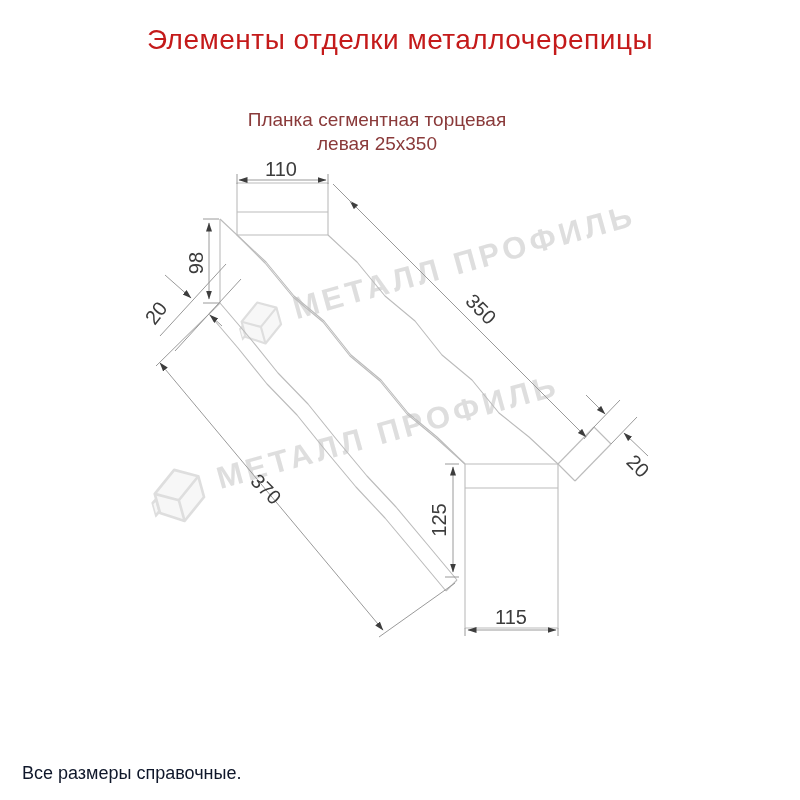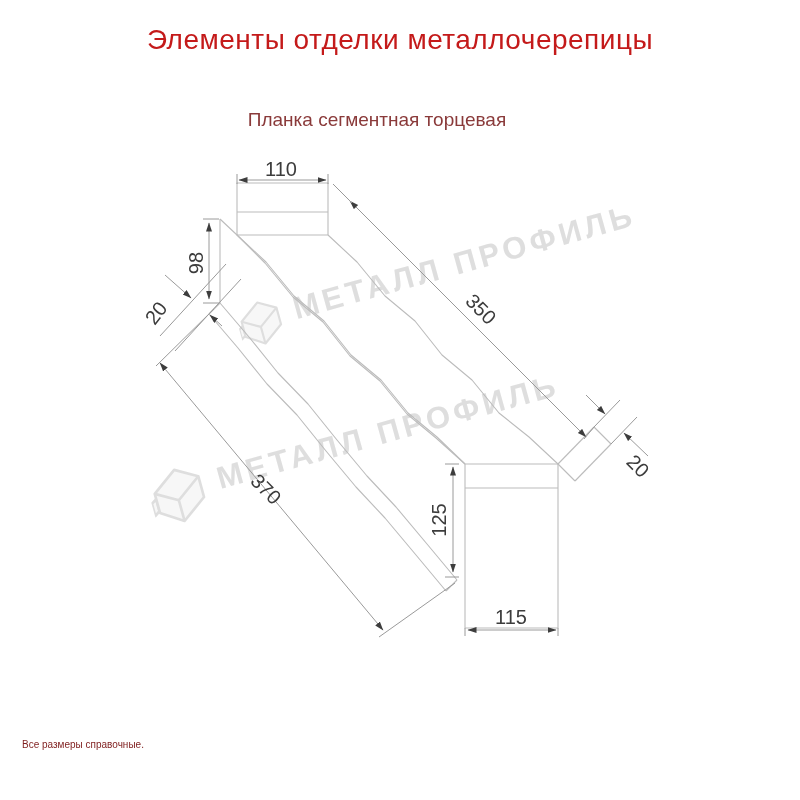--- a/index.html
+++ b/index.html
@@ -25,33 +25,34 @@
   .wm1 { left:238px; top:288px; height:74px; }
   .wm2 { left:150px; top:458px; height:80px; }
   .wm .wm-text { margin-left:12px; }
   .wm svg { flex:0 0 auto; }
   .drawing { position:absolute; left:0; top:0; }
   .labels text {
     font-family:"Liberation Sans", sans-serif; font-size:20px;
     fill:#3c3c3c; text-anchor:middle; dominant-baseline:central;
   }
   .footer {
-    position:absolute; left:22px; top:733px;
-    font-size:10px; line-height:23px; color:#7f1d1d;
+    position:absolute; left:22px; top:762px;
+    font-size:18px; line-height:23px; color:#0f172a;
   }
 </style>
 </head>
 <body>
 
 <div class="page">
 
   <div class="title">Элементы отделки металлочерепицы</div>
 
   <div class="subtitle">
     <div>Планка сегментная торцевая</div>
+    <div>левая 25х350</div>
   </div>
 
   <div class="wm wm1">
     <svg width="46" height="56" viewBox="0 0 64 78">
       <g stroke="#c9c9c9" stroke-width="3" fill="#f3f3f3" stroke-linejoin="round">
         <path d="M0,46 L6,42 L6,56 L0,60 Z"></path>
         <path d="M6,36 L34,16 L58,30 L58,54 L30,74 L6,58 Z"></path>
         <path d="M6,36 L30,50 L58,30 M30,50 L30,74" fill="none"></path>
       </g>
     </svg>

